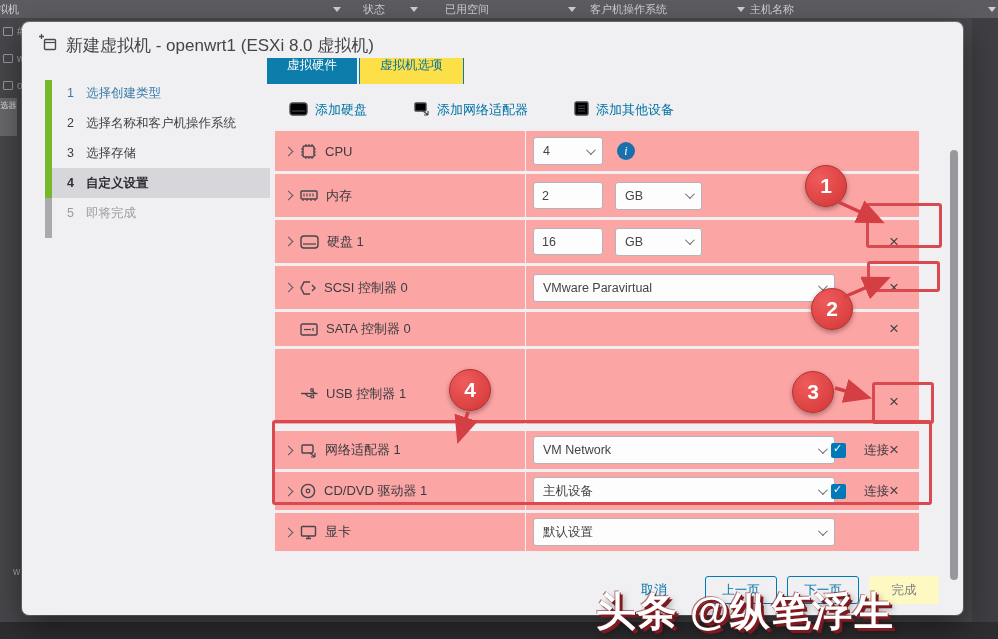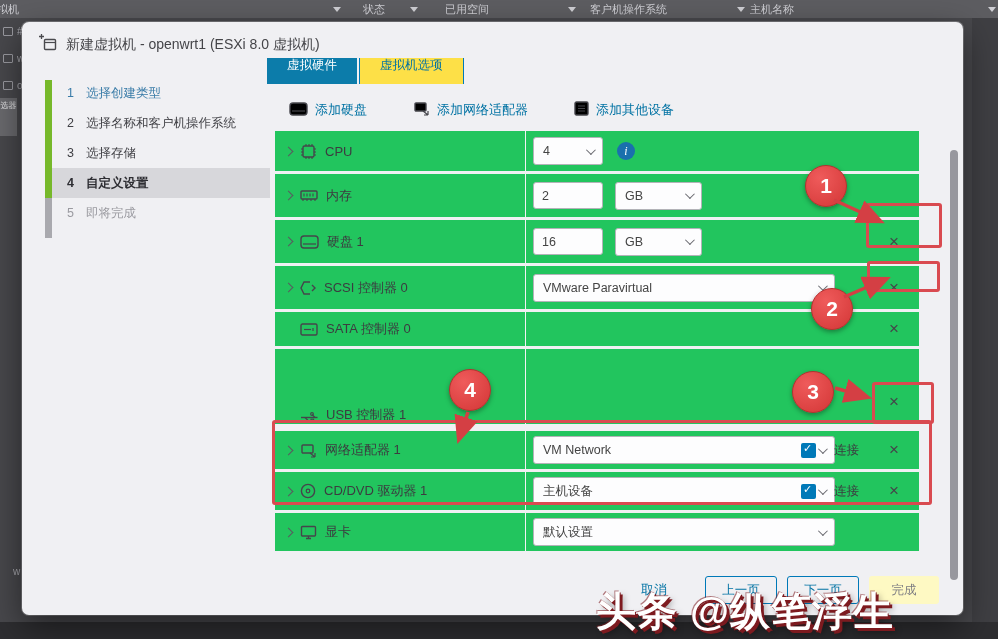--- a/index.html
+++ b/index.html
@@ -32,21 +32,21 @@
   }
 
   
   .modal {
     position:absolute; left:22px; top:22px; width:941px; height:593px;
     background:#f0f0f3; border-radius:7px;
     box-shadow:0 12px 34px rgba(0,0,0,.5), 0 0 0 1px rgba(255,255,255,.25);
   }
   .modal-title {
     position:absolute; left:16px; top:11px; display:flex; align-items:center; gap:8px;
-    font-size:14px; color:#454549;
+    font-size:17px; color:#454549;
   }
 
   
   .steps { position:absolute; left:23px; top:56px; width:225px; }
   .progress-bar { position:absolute; left:0; top:2px; width:7px; }
   .progress-green { width:7px; height:118px; background:#76b82a; }
   .progress-gray  { width:7px; height:40px;  background:#a9a9ae; }
   .step-item {
     position:relative; margin-left:7px; height:30px; display:flex; align-items:center;
     font-size:12.5px; padding-left:12px; gap:12px; white-space:nowrap;
@@ -65,26 +65,26 @@
          border-radius:3px 3px 0 0; }
   .tab.selected { background:#0c7caa; color:#fff; }
   .tab.plain { border:1px solid #0079b8; border-bottom:none; color:#0072a3; background:#fde047; margin-left:2px; }
 
   .toolbar { display:flex; align-items:center; gap:46px; padding:16px 0 12px 22px; }
   .tool-btn { display:flex; align-items:center; gap:7px; font-size:13px; color:#0072a3; cursor:pointer; }
   .tool-btn svg { stroke:#45454b; }
 
   
   .rows { margin-left:8px; width:644px; }
-  .hw-row { display:flex; background:#22c55e; margin-bottom:3px; }
+  .hw-row { display:flex; background:#fca5a5; margin-bottom:3px; }
   .hw-row.h40 { height:40px; } .hw-row.h43 { height:43px; } .hw-row.h34 { height:34px; }
   .hw-row.h75 { height:75px; margin-bottom:7px; } .hw-row.h38 { height:38px; }
   .row-label { width:250px; display:flex; align-items:center; padding-left:10px; gap:8px;
                font-size:13px; color:#3c3c40; }
-  .hw-row.h75 .row-label { align-items:flex-end; padding-top:14px; }
+  .hw-row.h75 .row-label { align-items:center; padding-top:14px; }
   .row-controls { flex:1; position:relative; display:flex; align-items:center; padding-left:7px;
                   border-left:1px solid #f2f2f5; }
   .expander { width:7px; height:7px; border-top:1.6px solid #5a5a5e; border-right:1.6px solid #5a5a5e;
               transform:rotate(45deg); flex:0 0 auto; }
   .expander.hidden { visibility:hidden; }
   .hw-icon { display:flex; align-items:center; }
   .hw-icon svg { stroke:#45454b; fill:none; }
 
   .num-input {
     width:70px; height:27px; background:#fdfdfe; border:1px solid #b3b3b8; border-radius:3px;
@@ -104,21 +104,21 @@
   .info-icon {
     width:18px; height:18px; border-radius:50%; background:#1a70ad; color:#fff;
     font-size:12px; font-style:italic; font-family:"Liberation Serif",serif;
     display:flex; align-items:center; justify-content:center; margin-left:14px;
   }
   .x-btn {
     position:absolute; right:12px; width:26px; height:26px; background:none; border:none;
     font-size:17px; color:#45454a; cursor:pointer; line-height:26px; text-align:center;
   }
   .hw-row.h75 .x-btn { top:auto; bottom:9px; }
-  .connect-group { position:absolute; right:60px; display:flex; align-items:center; gap:18px; }
+  .connect-group { position:absolute; right:30px; display:flex; align-items:center; gap:18px; }
   .checkbox { width:15px; height:15px; background:#0079b8; border-radius:2px; position:relative; cursor:pointer; }
   .checkbox::after { content:"✓"; position:absolute; left:2px; top:-1px; color:#fff; font-size:11px; }
   .connect-lbl { font-size:12.5px; color:#3c3c40; }
 
   .scroll-thumb { position:absolute; left:928px; top:128px; width:8px; height:430px;
                   background:#97979e; border-radius:4px; }
 
   
   .footer { position:absolute; left:0; bottom:0; width:941px; height:50px;
             display:flex; align-items:center; justify-content:flex-end; padding-right:24px; }

